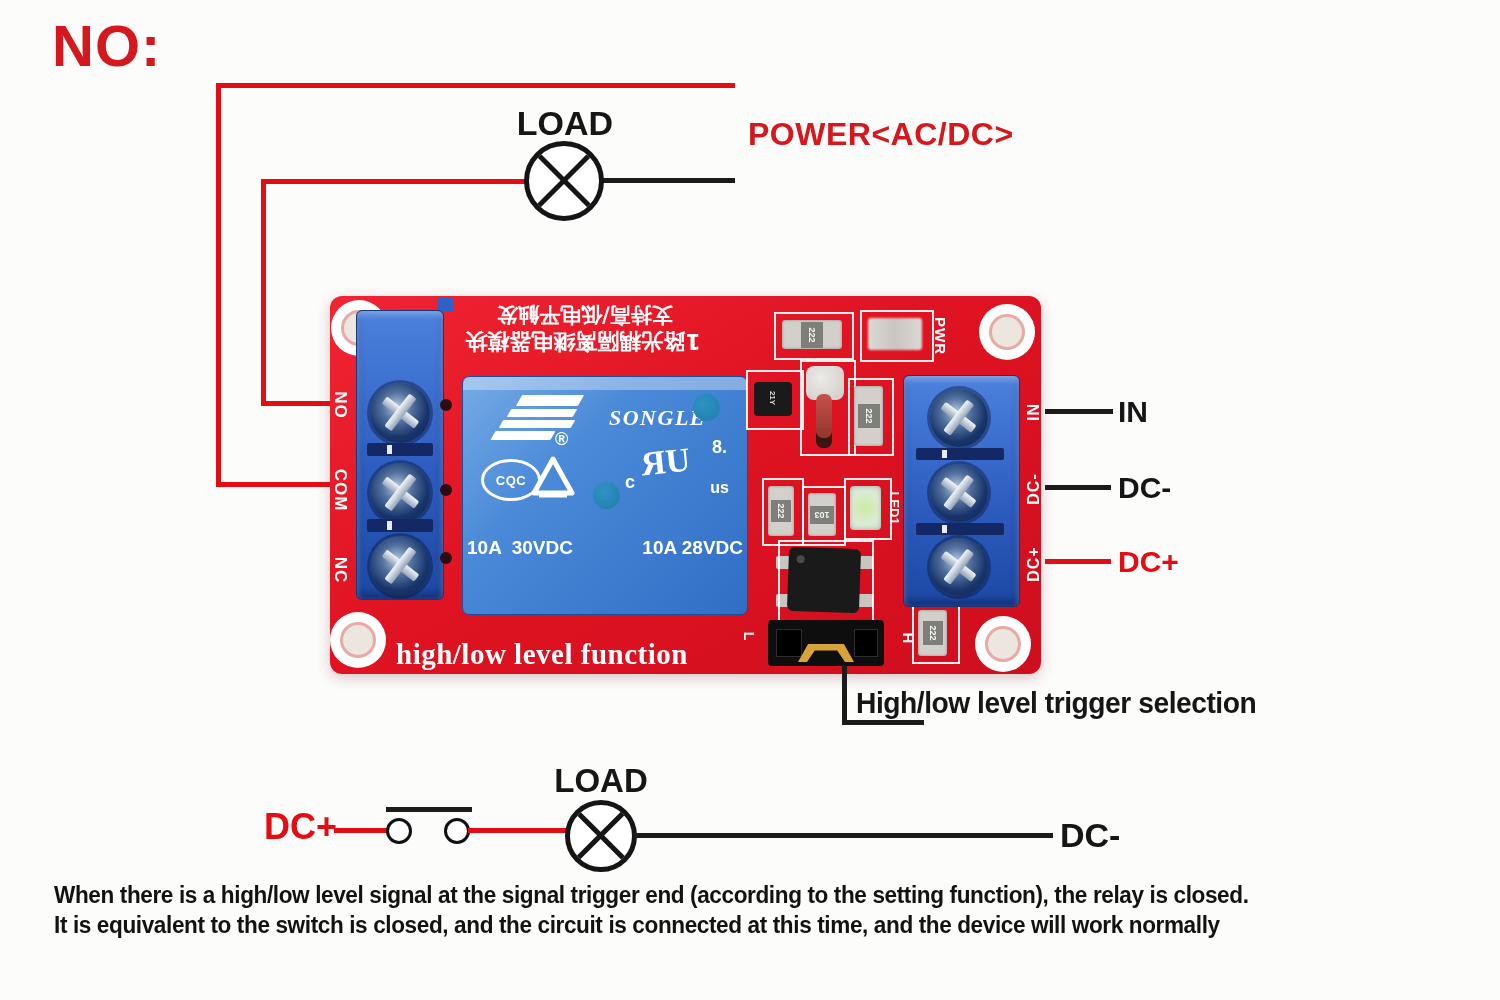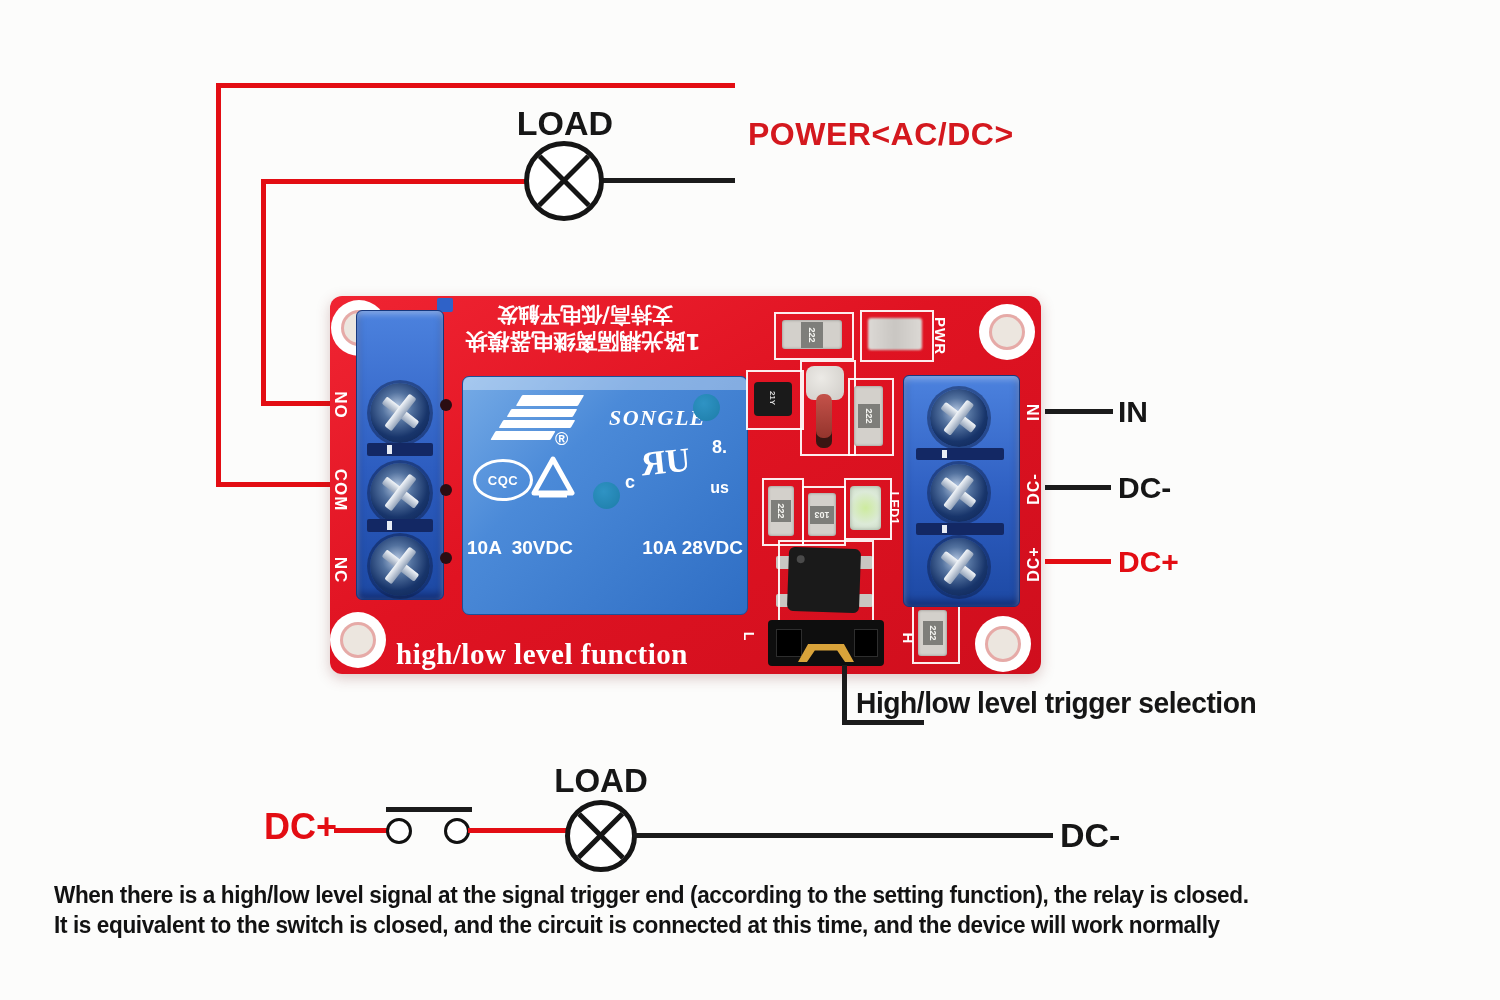--- a/index.html
+++ b/index.html
@@ -47,20 +47,21 @@
   .smdh{position:absolute;background:#d3d0cb;border-radius:3px;display:flex;align-items:center;justify-content:center;box-shadow:inset 0 0 3px rgba(0,0,0,0.35);}
   .band{background:#7e7e7a;color:#f4f4f0;font-weight:bold;display:flex;align-items:center;justify-content:center;}
   .chip{position:absolute;background:#1a1a1a;border-radius:4px;}
   .pad{position:absolute;background:#c9c6c1;border-radius:2px;}
 </style>
 </head>
 <body>
 
 <div class="stage">
 
+  <div class="abs redlbl" style="left:52px;top:12px;font-size:58px;letter-spacing:1px;">NO:</div>
 
   <div class="wire" style="left:216px;top:83px;width:519px;height:5px;"></div>
   <div class="wire" style="left:216px;top:83px;width:5px;height:404px;"></div>
   <div class="wire" style="left:216px;top:482px;width:132px;height:5px;"></div>
   <div class="wire" style="left:261px;top:179px;width:5px;height:227px;"></div>
   <div class="wire" style="left:261px;top:401px;width:87px;height:5px;"></div>
   <div class="wire" style="left:261px;top:179px;width:266px;height:5px;"></div>
   <div class="bwire" style="left:602px;top:178px;width:133px;height:5px;"></div>
 
   <div class="abs blklbl" style="left:505px;top:104px;width:120px;text-align:center;font-size:34px;">LOAD</div>
@@ -116,21 +117,21 @@
         <div class="stripe" style="left:22px;top:0;width:62px;height:11px;"></div>
         <div class="stripe" style="left:12px;top:14px;width:66px;height:8px;"></div>
         <div class="stripe" style="left:4px;top:25px;width:72px;height:8px;"></div>
         <div class="stripe" style="left:-4px;top:36px;width:60px;height:9px;"></div>
       </div>
       <div class="abs" style="left:92px;top:52px;font-size:18px;font-weight:bold;">®</div>
       <div class="abs" style="left:118px;top:28px;font-size:22px;font-weight:bold;font-style:italic;font-family:'Liberation Serif',serif;letter-spacing:1.5px;margin-left:28px;">SONGLE</div>
       <div class="abs" style="left:230px;top:17px;width:27px;height:27px;border-radius:50%;background:radial-gradient(circle at 40% 35%,#2f93c4,#1d7da8);"></div>
       <div class="abs" style="left:130px;top:105px;width:27px;height:27px;border-radius:50%;background:radial-gradient(circle at 40% 35%,#2f93c4,#1d7da8);"></div>
 
-      <div class="abs" style="left:10px;top:82px;width:54px;height:36px;border:3px solid #fff;border-radius:50%;display:flex;align-items:center;justify-content:center;text-align:center;">
+      <div class="abs" style="left:18px;top:82px;width:54px;height:36px;border:3px solid #fff;border-radius:50%;display:flex;align-items:center;justify-content:center;text-align:center;">
         <span style="font-size:13px;font-weight:bold;letter-spacing:0.5px;">CQC</span>
       </div>
       <svg style="position:absolute;left:68px;top:78px;" width="44" height="44" viewBox="0 0 44 44">
         <polygon points="22,4 41,38 3,38" fill="none" stroke="#fff" stroke-width="5" stroke-linejoin="round"></polygon>
         <line x1="8" y1="41" x2="36" y2="41" stroke="#fff" stroke-width="3"></line>
       </svg>
       <div class="abs" style="left:162px;top:66px;width:106px;height:56px;">
         <span style="position:absolute;left:0;bottom:6px;font-size:18px;font-weight:bold;">c</span>
         <span style="position:absolute;left:16px;top:0px;font-size:34px;font-weight:bold;font-family:'Liberation Serif',serif;transform:rotate(-6deg);">ЯU</span>
         <span style="position:absolute;right:4px;top:-6px;font-size:18px;font-weight:bold;">8.</span>

